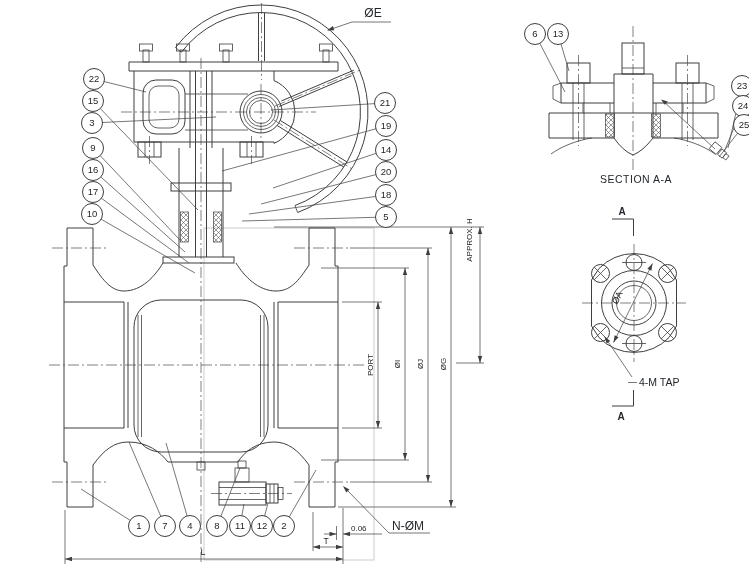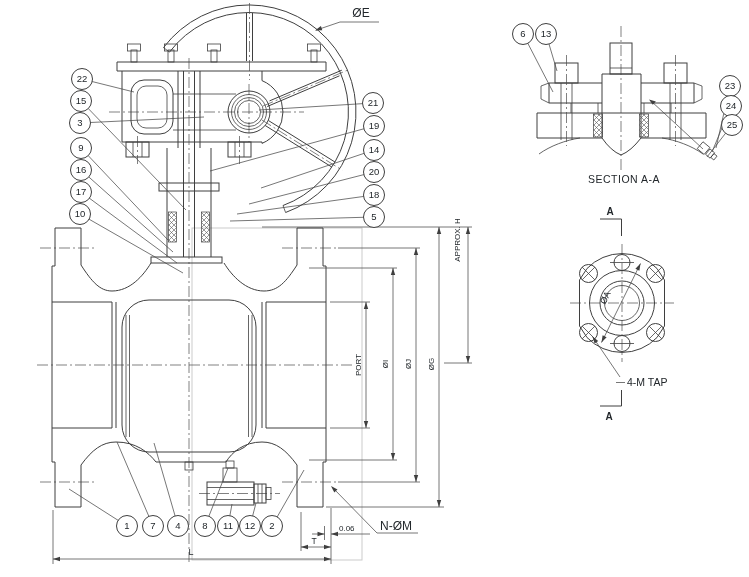--- a/index.html
+++ b/index.html
@@ -1,17 +1,17 @@
 <!DOCTYPE html>
 <html><head>
 <meta charset="utf-8">
 <style>
   html,body{margin:0;padding:0;background:#ffffff;}
   body{width:749px;height:577px;position:relative;font-family:"Liberation Sans",sans-serif;}
-  #stage{position:absolute;left:4px;top:0;width:690px;height:577px;}
+  #stage{position:absolute;left:16px;top:0;width:690px;height:577px;}
   svg{display:block;}
   .ln{stroke:#3f3f3f;stroke-width:1;fill:none;}
   .ln2{stroke:#3f3f3f;stroke-width:0.8;fill:none;}
   .cl{stroke:#4a4a4a;stroke-width:0.7;fill:none;stroke-dasharray:11 3 2 3;}
   .dim{stroke:#4a4a4a;stroke-width:0.75;fill:none;}
   .arr{fill:#3f3f3f;stroke:none;}
   .sel{stroke:#cbcbcb;stroke-width:1;fill:none;}
   text{fill:#22272b;}
   .t-dim{font-size:8px;}
   .t-note{font-size:12px;}

